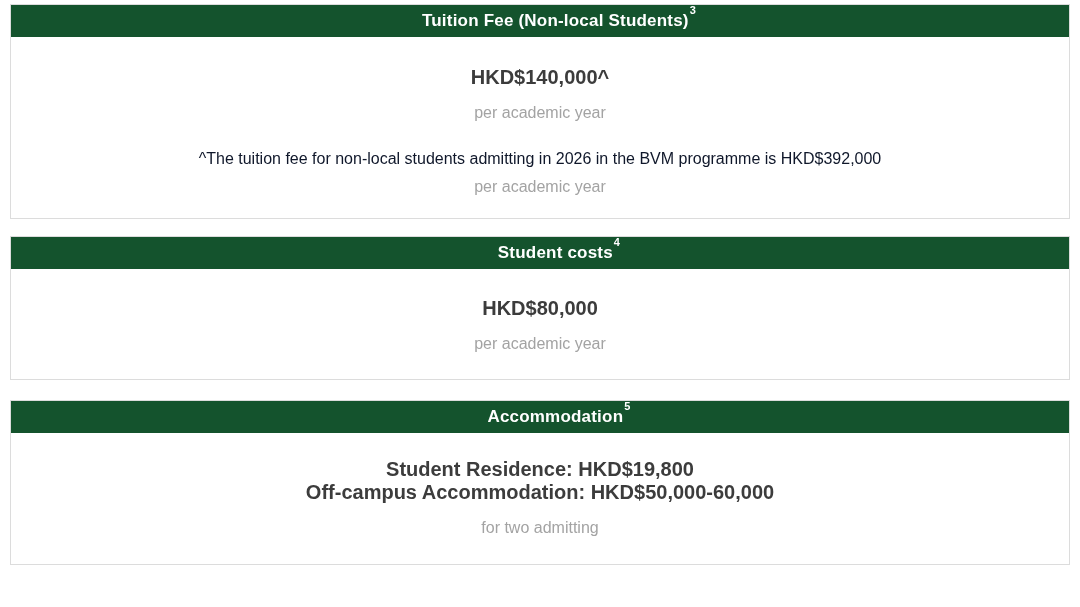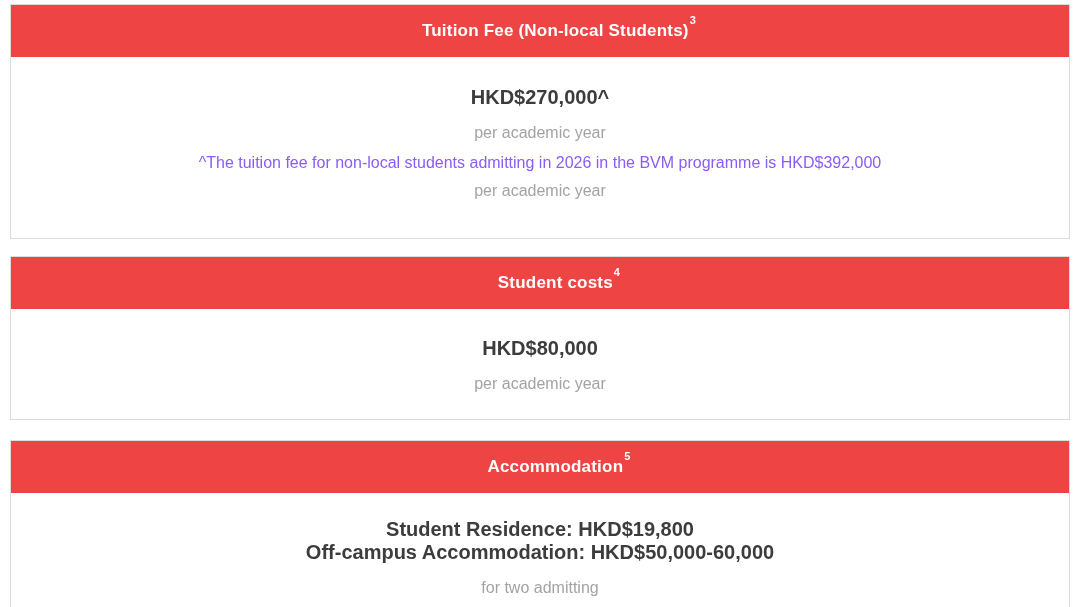--- a/index.html
+++ b/index.html
@@ -10,23 +10,23 @@
     font-family: "Liberation Sans", sans-serif;
     overflow: hidden;
   }
   .fees-section { padding-top: 4px; }
   .card {
     margin: 0 10px;
     border: 1px solid #dcdcdc;
     background: #ffffff;
   }
   .card-header {
-    background: #ef4444;
+    background: #14532d;
     color: #ffffff;
-    height: 52px;
+    height: 32px;
     display: flex;
     align-items: center;
     justify-content: center;
     text-align: center;
     font-size: 17px;
     font-weight: bold;
     letter-spacing: 0.2px;
     padding-left: 38px;
   }
   .card-header sup {
@@ -50,44 +50,44 @@
     line-height: 23px;
   }
   .secondary {
     font-size: 16px;
     color: #a3a3a3;
     line-height: 19px;
     margin-top: 14px;
   }
   .note {
     font-size: 16px;
-    color: #8b5cf6;
+    color: #0f172a;
     line-height: 19px;
-    margin-top: 11px;
+    margin-top: 27px;
   }
   .note-secondary {
     font-size: 16px;
     color: #a3a3a3;
     line-height: 19px;
     margin-top: 9px;
   }
   .gap-1 { height: 17px; }
   .gap-2 { height: 20px; }
 </style>
 </head>
 <body>
 
 <div class="fees-section">
 
   <div class="card">
     <div class="card-header">
       <span><span>Tuition Fee (Non-local Students)</span><sup>3</sup></span>
     </div>
     <div class="card-body body-1">
-      <div class="value">HKD$270,000^</div>
+      <div class="value">HKD$140,000^</div>
       <div class="secondary">per academic year</div>
       <div class="note">^The tuition fee for non-local students admitting in 2026 in the BVM programme is HKD$392,000</div>
       <div class="note-secondary">per academic year</div>
     </div>
   </div>
 
   <div class="gap-1"></div>
 
   <div class="card">
     <div class="card-header">

